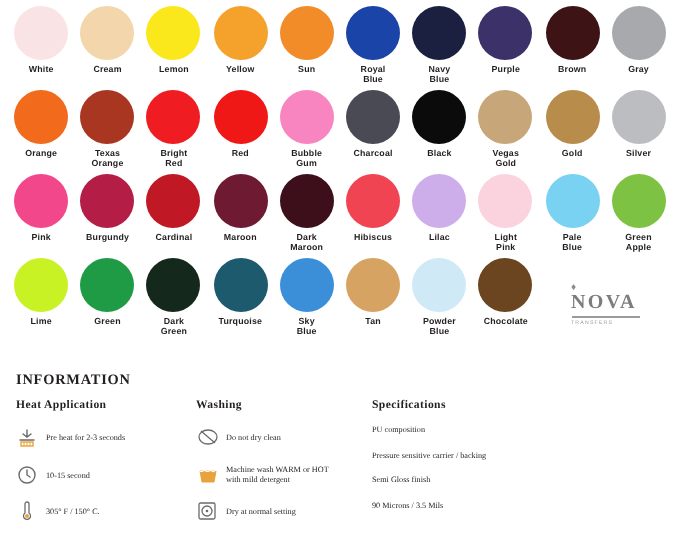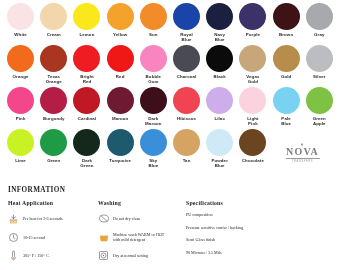--- a/index.html
+++ b/index.html
@@ -35,21 +35,21 @@
     font-weight:bold;
     letter-spacing:.1px;
     white-space:pre-line;
     font-family:"Liberation Sans", sans-serif;
   }
   .logo-cell{
     width:66px;display:flex;align-items:center;
     justify-content:center;padding-top:4px;
   }
   .logo{
-    display:flex;flex-direction:column;align-items:center;
+    display:flex;flex-direction:column;align-items:flex-start;
     color:#8c8c8c;
   }
   .logo-crown{font-size:5px;line-height:5px;letter-spacing:1px;}
   .logo-name{
     font-family:"Liberation Serif", serif;
     font-size:10px;letter-spacing:1.2px;font-weight:bold;
     line-height:10px;color:#7d7d7d;
   }
   .logo-sub{
     font-size:2.6px;letter-spacing:.6px;color:#9a9a9a;

